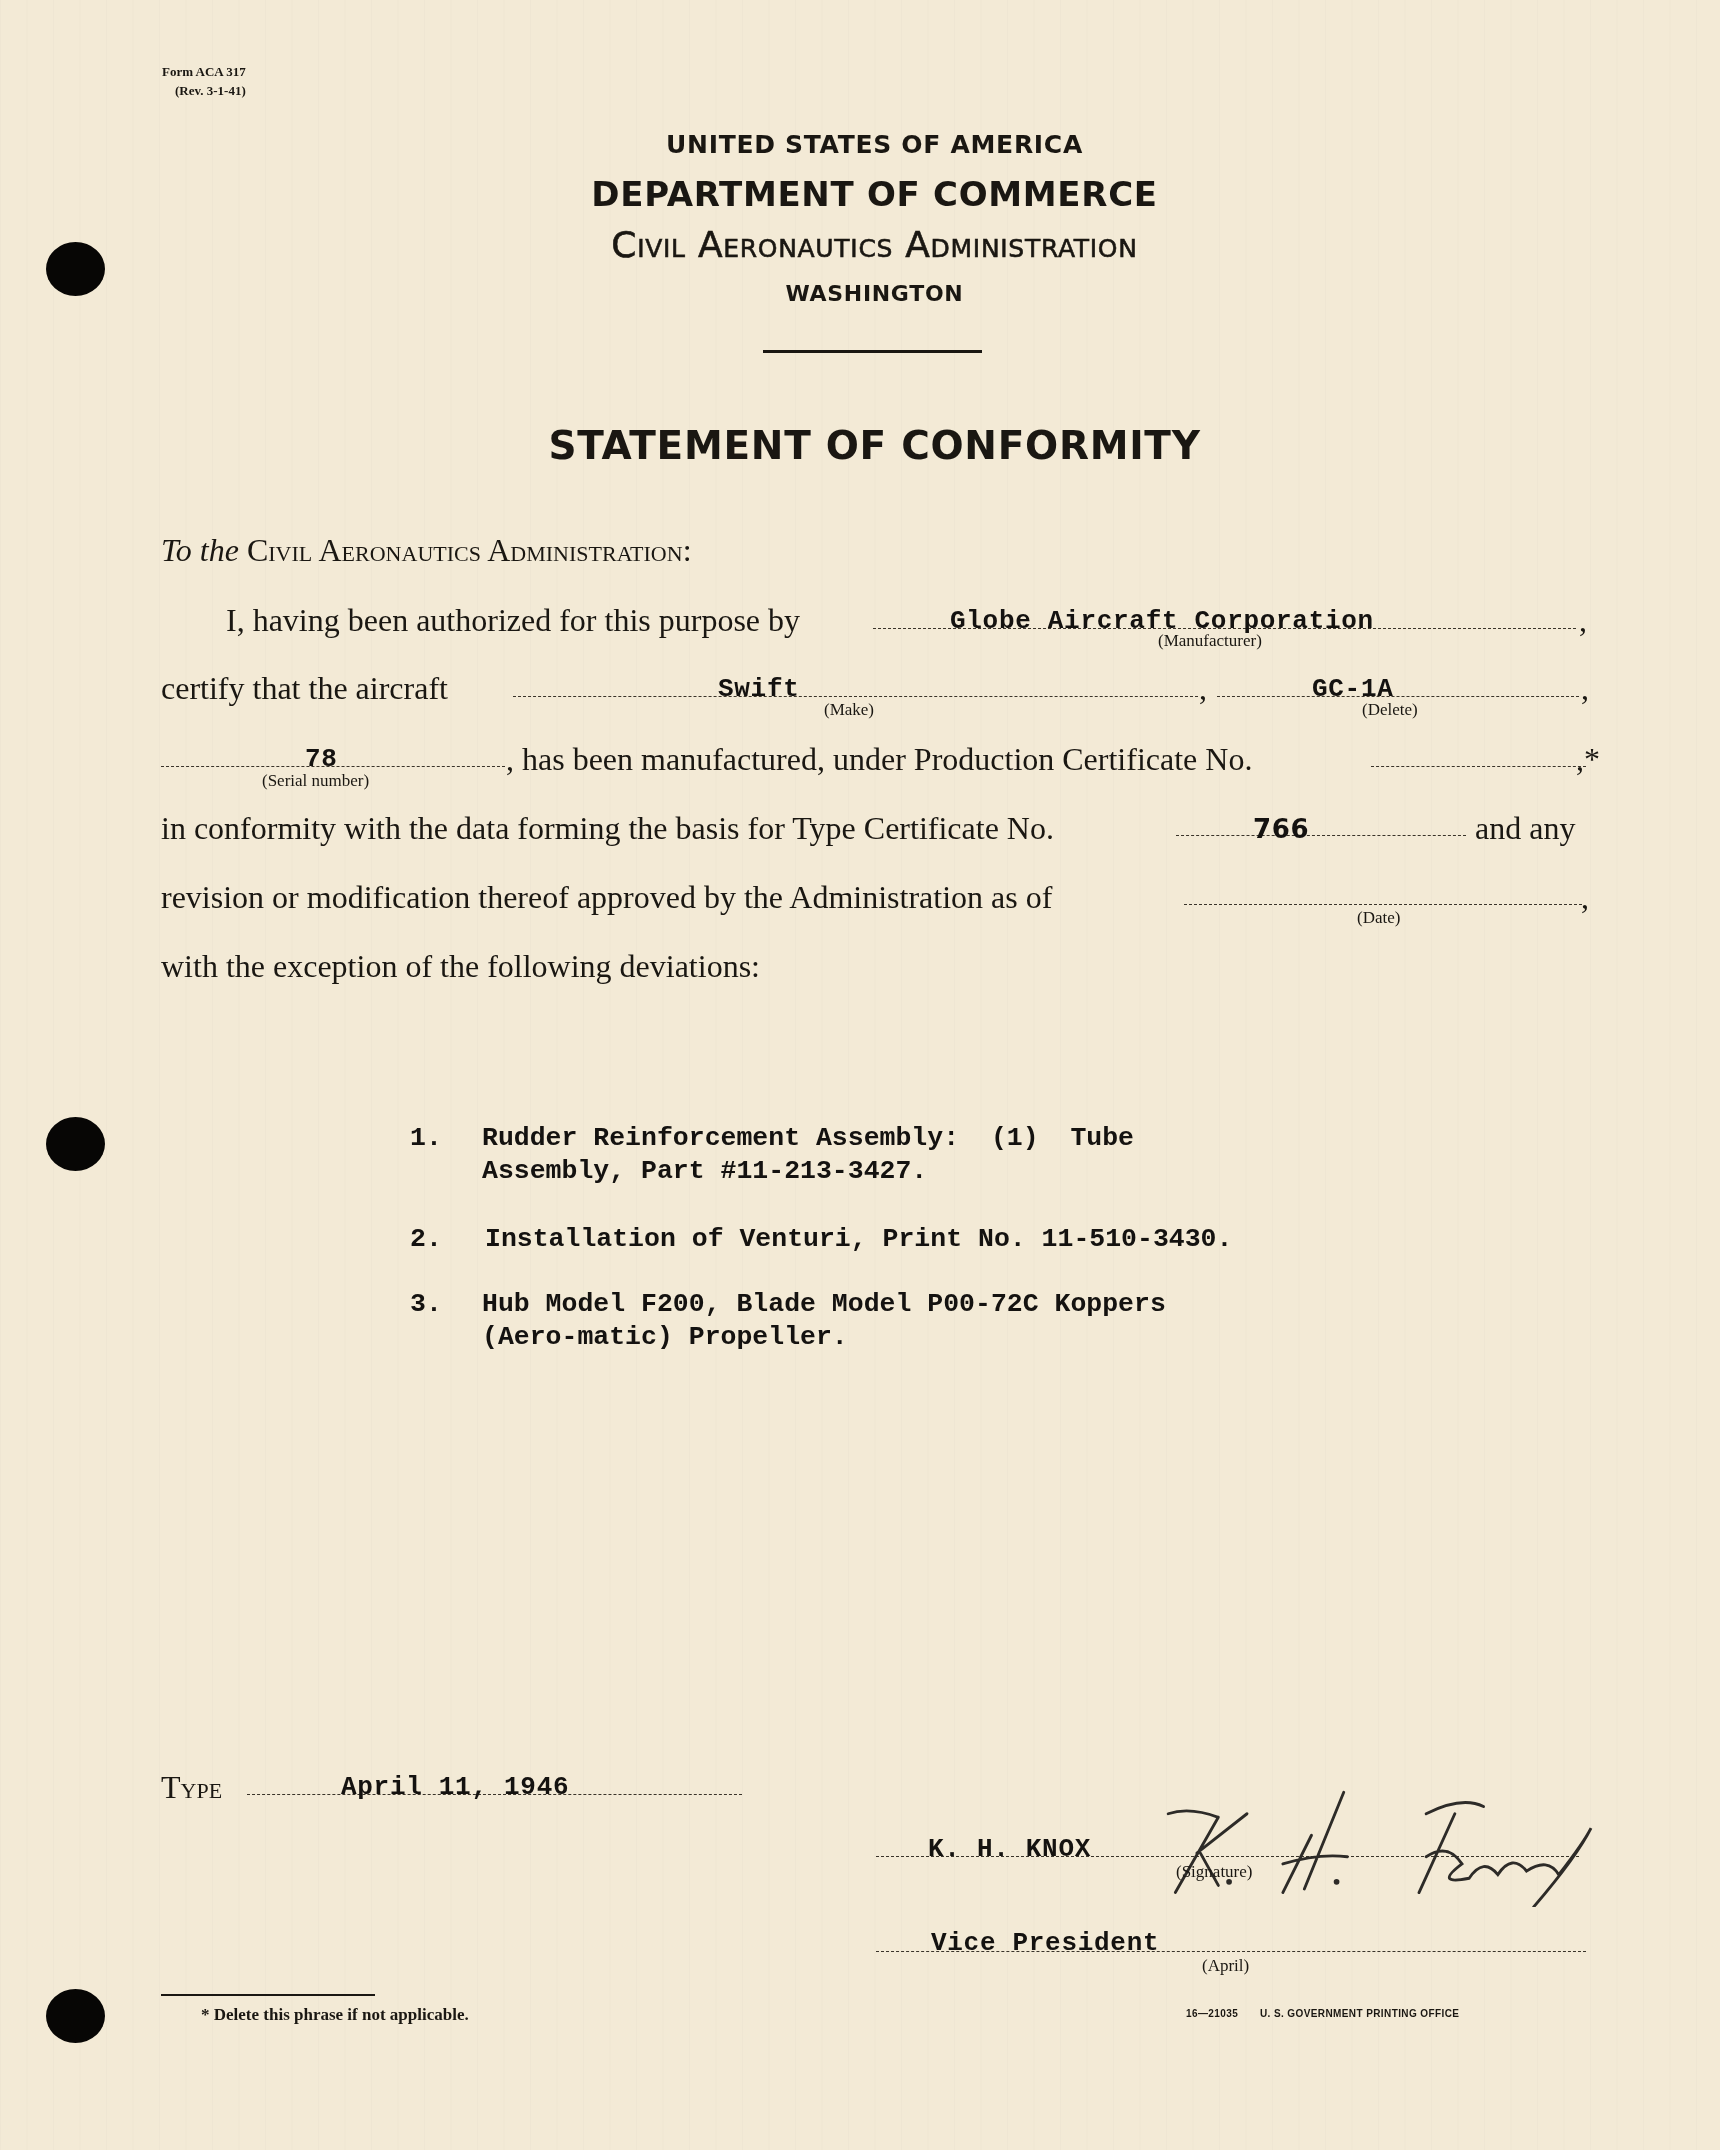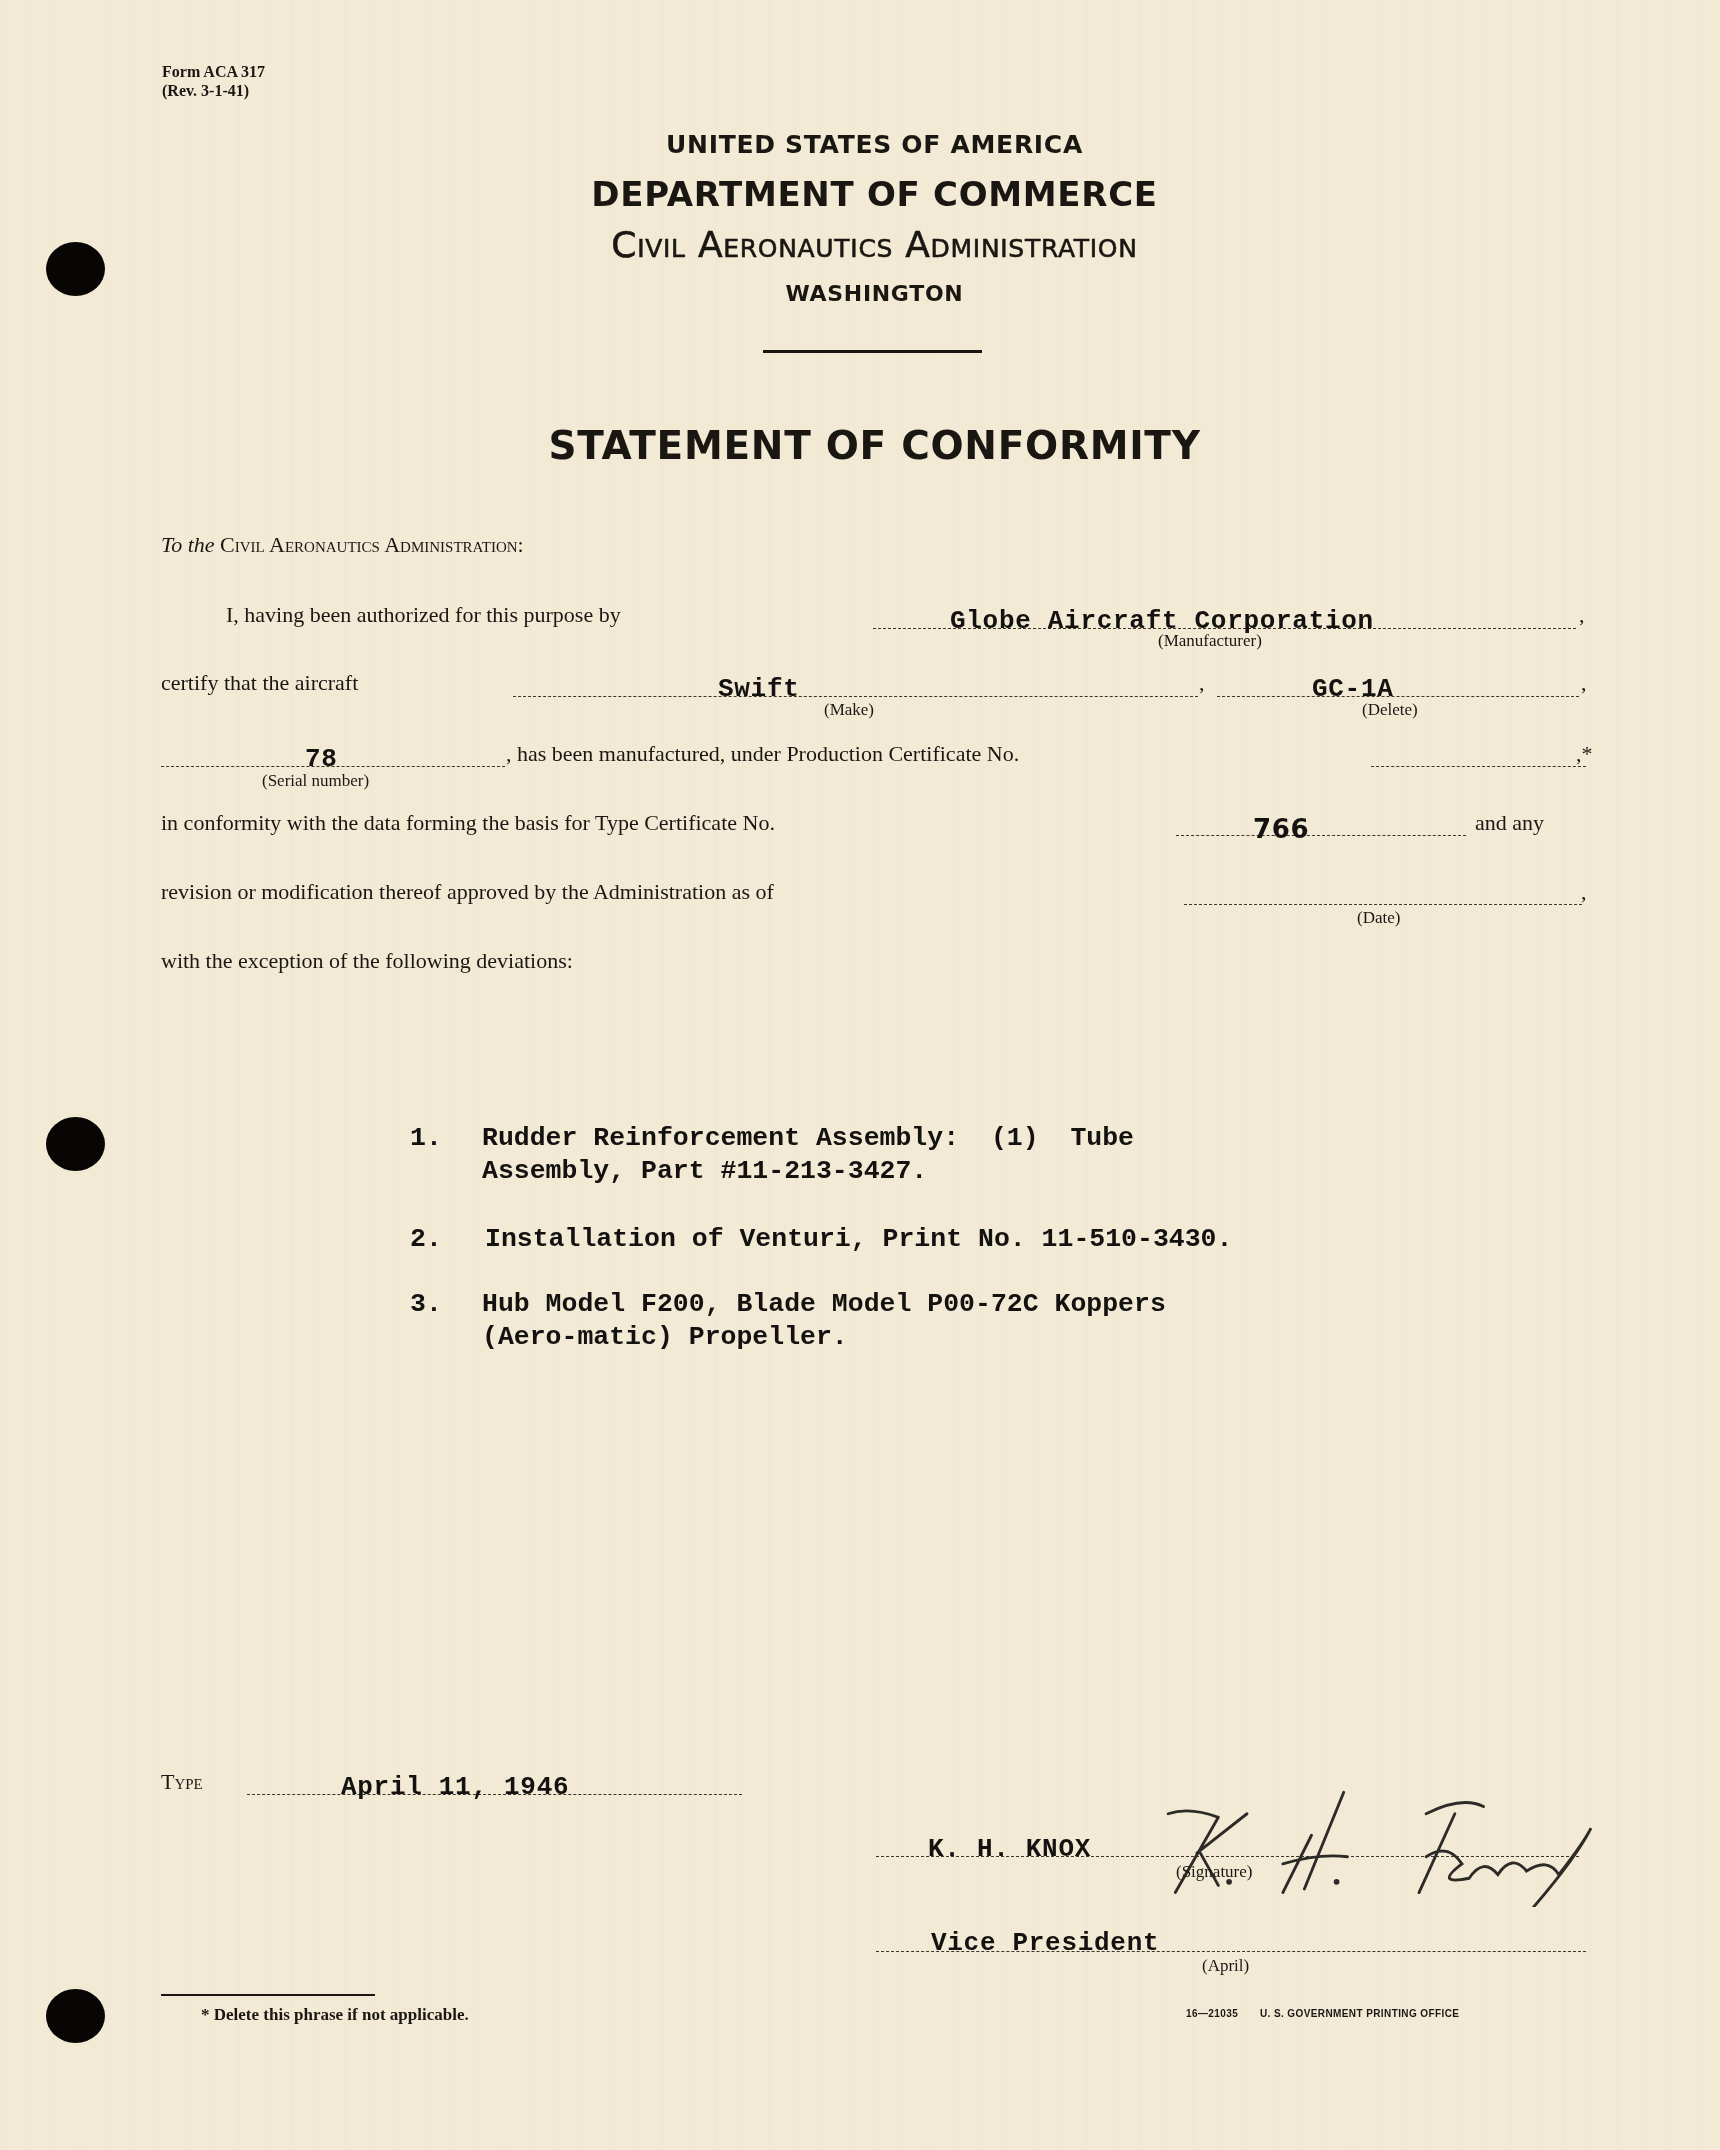--- a/index.html
+++ b/index.html
@@ -6,29 +6,29 @@
   body {
     width: 1721px; height: 2151px; position: relative; overflow: hidden;
     background: #f3ead6;
     background-image: linear-gradient(90deg, rgba(0,0,0,0.015) 0.7px, transparent 0.7px);
     background-size: 26.5px 100%;
     color: #1a1712;
     font-family: "DejaVu Serif", "Liberation Serif", serif;
   }
   .abs { position: absolute; }
   .hole { position: absolute; width: 59px; height: 54px; border-radius: 50%; background: #070605; left: 46px; }
-  .form-id { left: 162px; top: 63px; font-family: "Liberation Serif", serif; font-weight: bold; font-size: 16px; line-height: 18.6px; text-align: left; }
+  .form-id { left: 162px; top: 63px; font-family: "Liberation Serif", serif; font-weight: bold; font-size: 13px; line-height: 18.6px; text-align: right; }
   .hdr { left: 0; width: 1749px; text-align: center; font-family: "DejaVu Sans", sans-serif; font-weight: bold; letter-spacing: 0.7px; }
   .h1 { top: 130px; font-size: 25px; }
   .h2 { top: 174px; font-size: 34px; }
   .h3 { top: 228px; font-size: 32px; font-weight: normal; -webkit-text-stroke: 0.6px #1a1712; }
   .h4 { top: 281px; font-size: 22px; }
   .rule { left: 763px; top: 350px; width: 219px; height: 2.9px; background: #1a1712; }
   .title { top: 423px; font-size: 39px; }
-  .body-text { font-family: "Liberation Serif", serif; font-size: 22px; white-space: nowrap; }
+  .body-text { font-family: "Liberation Serif", serif; font-size: 32px; white-space: nowrap; }
   .caption { font-family: "Liberation Serif", serif; font-size: 17px; white-space: nowrap; }
   .blank { border-bottom: 1.4px dashed #3a342a; height: 1.4px; }
   .typed { font-family: "Liberation Mono", "DejaVu Sans Mono", monospace; font-weight: bold; font-size: 26px; white-space: nowrap; color: #141210; letter-spacing: 0.7px; }
   .dev { font-family: "Liberation Mono", "DejaVu Sans Mono", monospace; font-weight: bold; font-size: 26.5px; line-height: 33px; white-space: pre; color: #141210; }
   .sig-path { position: absolute; left: 1161px; top: 1785px; }
   .foot-rule { left: 161px; top: 1994px; width: 214px; height: 2.2px; background: #1a1712; }
   .footnote { left: 201px; top: 2005px; font-family: "Liberation Serif", serif; font-size: 17px; font-weight: bold; }
   .gpo { left: 1186px; top: 2008px; font-family: Liberation Sans, sans-serif; font-size: 10px; font-weight: bold; letter-spacing: 0.4px; }
 </style>
 </head>

